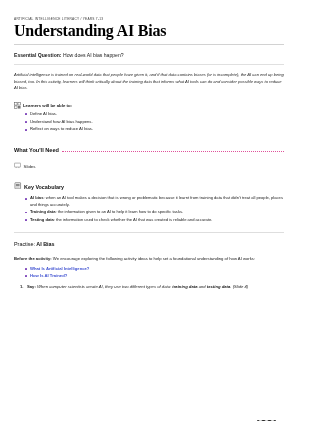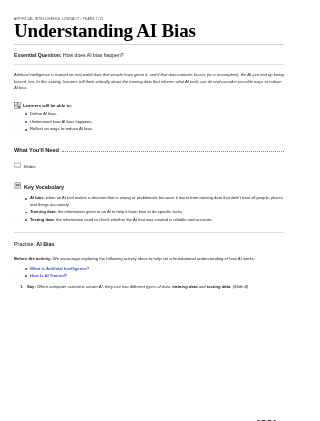--- a/index.html
+++ b/index.html
@@ -30,21 +30,21 @@
     font-size: 3.2px;
     letter-spacing: 0.25px;
     color: #3a3a3a;
     text-transform: uppercase;
     font-family: "Liberation Sans", sans-serif;
     line-height: 5px;
   }
   .doc-title {
     font-family: "Liberation Serif", serif;
     font-weight: bold;
-    font-size: 19px;
+    font-size: 16px;
     line-height: 15px;
     letter-spacing: -0.2px;
     margin: 1px 0 0 0;
     color: #000;
   }
   .rule {
     border: 0;
     border-top: 0.6px solid #d2d2d2;
     margin: 6px 0 0 0;
     height: 0;

